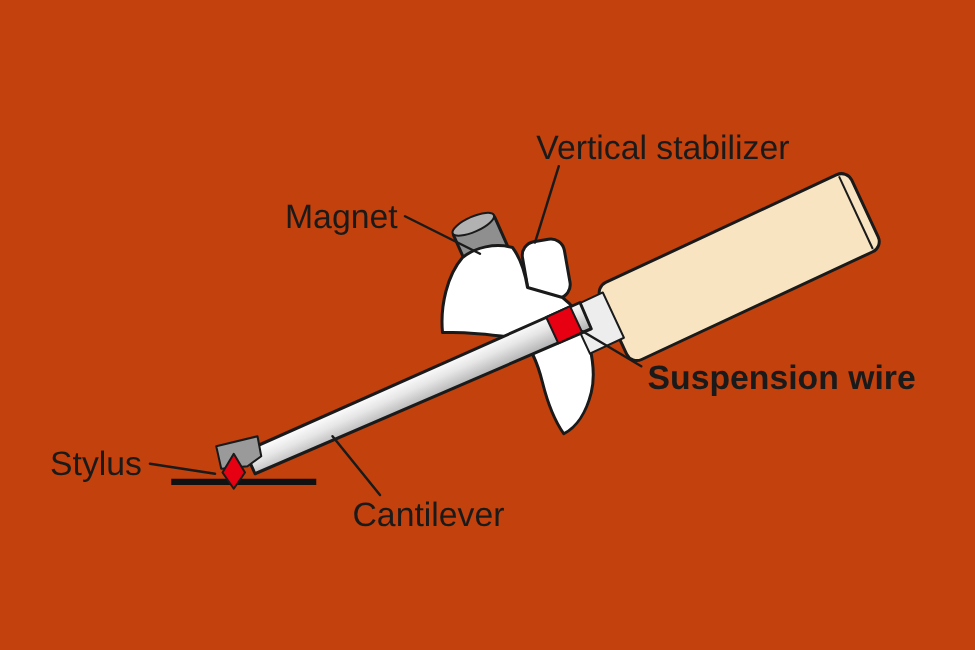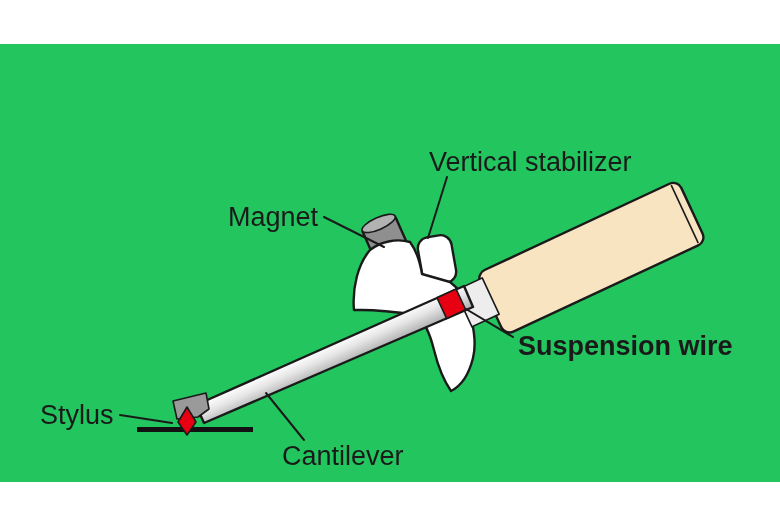--- a/index.html
+++ b/index.html
@@ -3,24 +3,23 @@
 <meta charset="utf-8">
 <style>
   html, body {
     margin: 0;
     padding: 0;
     background: #ffffff;
   }
   .stage {
     position: relative;
     width: 780px;
-    height: 438px;
-    background: #22c55e;
+    height: 520px;
+    background: #c2410c;
     overflow: hidden;
-    margin-top: 44px;
   }
   svg { display: block; }
   .outl {
     stroke: #1a1a1a;
     stroke-width: 2.4;
     stroke-linejoin: round;
   }
   .thin-outl {
     stroke: #1a1a1a;
     stroke-width: 1.6;

